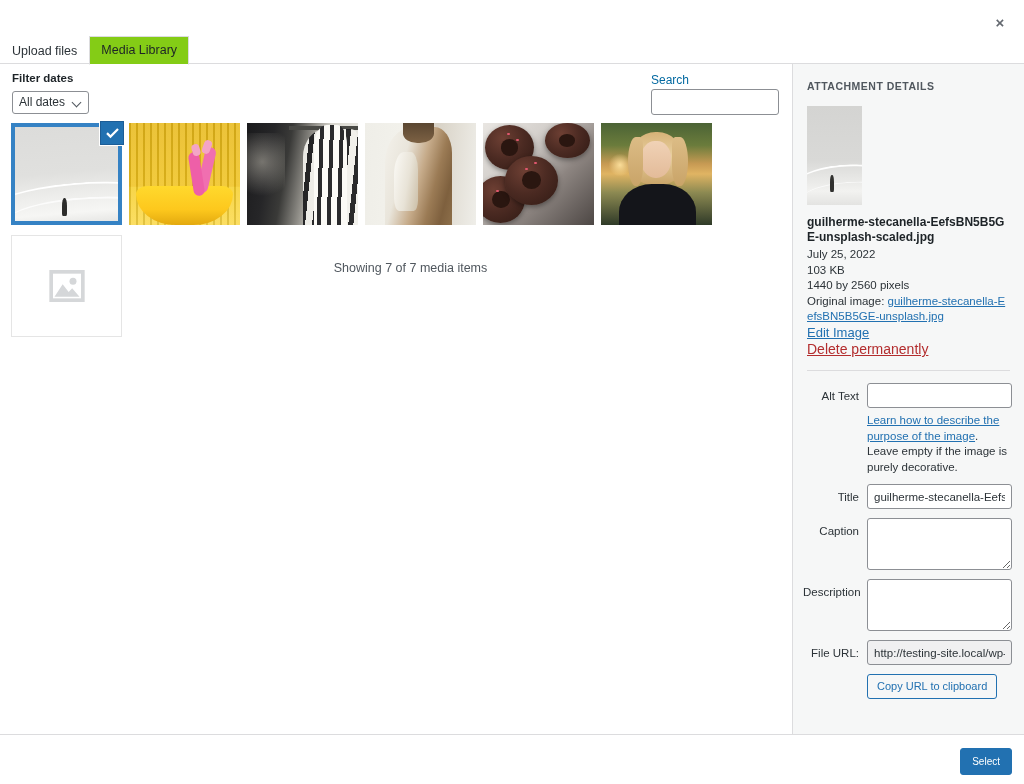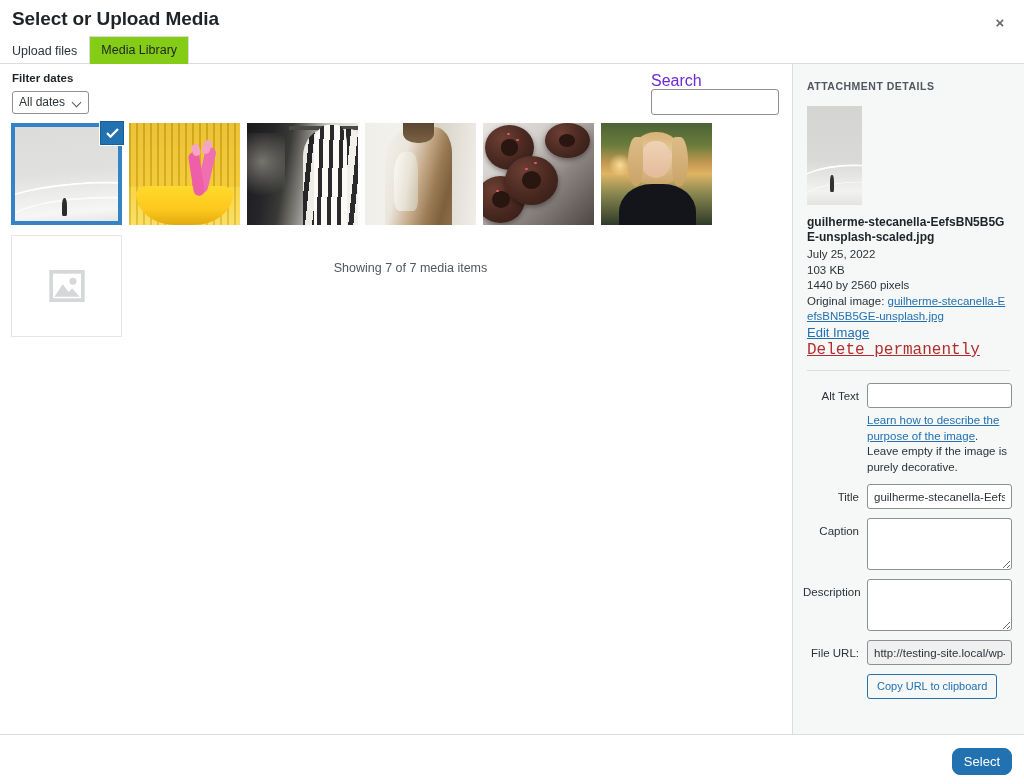--- a/index.html
+++ b/index.html
@@ -129,22 +129,22 @@
     left: 0; top: 1px;
     width: 6px; height: 6px;
     border-right: 1.4px solid #50575e;
     border-bottom: 1.4px solid #50575e;
     transform: rotate(45deg);
   }
 
   .search-label {
     position: absolute;
     left: 651px; top: 9px;
-    font-size: 16px;
-    color: #6d28d9;
+    font-size: 12px;
+    color: #0369a1;
     line-height: 15px;
     text-align: right;
   }
   .search-input {
     position: absolute;
     left: 651px; top: 25px;
     width: 128px; height: 26px;
     border: 1px solid #8c8f94;
     border-radius: 3px;
     background: #fff;
@@ -284,21 +284,21 @@
     margin-bottom: 2px;
   }
   .meta {
     font-size: 11.5px;
     color: #2c3338;
     line-height: 15.5px;
   }
   .meta a { color: #2271b1; text-decoration: underline; word-break: break-all; }
   .link-row { font-size: 13px; line-height: 15.5px; }
   .link-row a { color: #2271b1; text-decoration: underline; cursor: pointer; }
-  .danger { color: #b32d2e; text-decoration: underline; font-size: 16px; line-height: 16px; cursor: pointer; display: inline-block; font-family: Liberation Mono, monospace; }
+  .danger { color: #b32d2e; text-decoration: underline; font-size: 14px; line-height: 16px; cursor: pointer; display: inline-block; }
 
   .divider {
     border-top: 1px solid #dcdcde;
     margin: 12px 14px 12px 14px;
   }
 
   .field-row {
     display: flex;
     align-items: flex-start;
     padding: 0 12px 0 10px;
@@ -369,22 +369,22 @@
     height: 50px;
     background: #fff;
     border-top: 1px solid #dcdcde;
   }
   .select-btn {
     position: absolute;
     right: 12px; top: 13px;
     background: #2271b1;
     border: 1px solid #2271b1;
     color: #fff;
-    font-size: 13px;
-    border-radius: 8px;
+    font-size: 10px;
+    border-radius: 3px;
     padding: 4px 11px;
     cursor: pointer;
     line-height: 17px;
     font-family: "Liberation Sans", sans-serif;
   }
 
   
   .t-minimal {
     width: 100%; height: 100%;
     background: linear-gradient(175deg, #dcdcda 0%, #e0e0de 48%, #eeeeec 72%, #f6f6f4 88%, #e6e6e4 100%);
@@ -560,21 +560,20 @@
   }
 
   .ph-icon { width: 44px; height: 40px; }
 </style>
 </head>
 <body>
 
 <div class="modal">
 
   <div class="modal-header">
-    <div class="modal-title">Select or Upload Media</div>
     <button class="close-btn">×</button>
   </div>
 
   <div class="tabs">
     <div class="tab">Upload files</div>
     <div class="tab active">Media Library</div>
   </div>
   <div class="tab-divider"></div>
 
   <div class="content">

